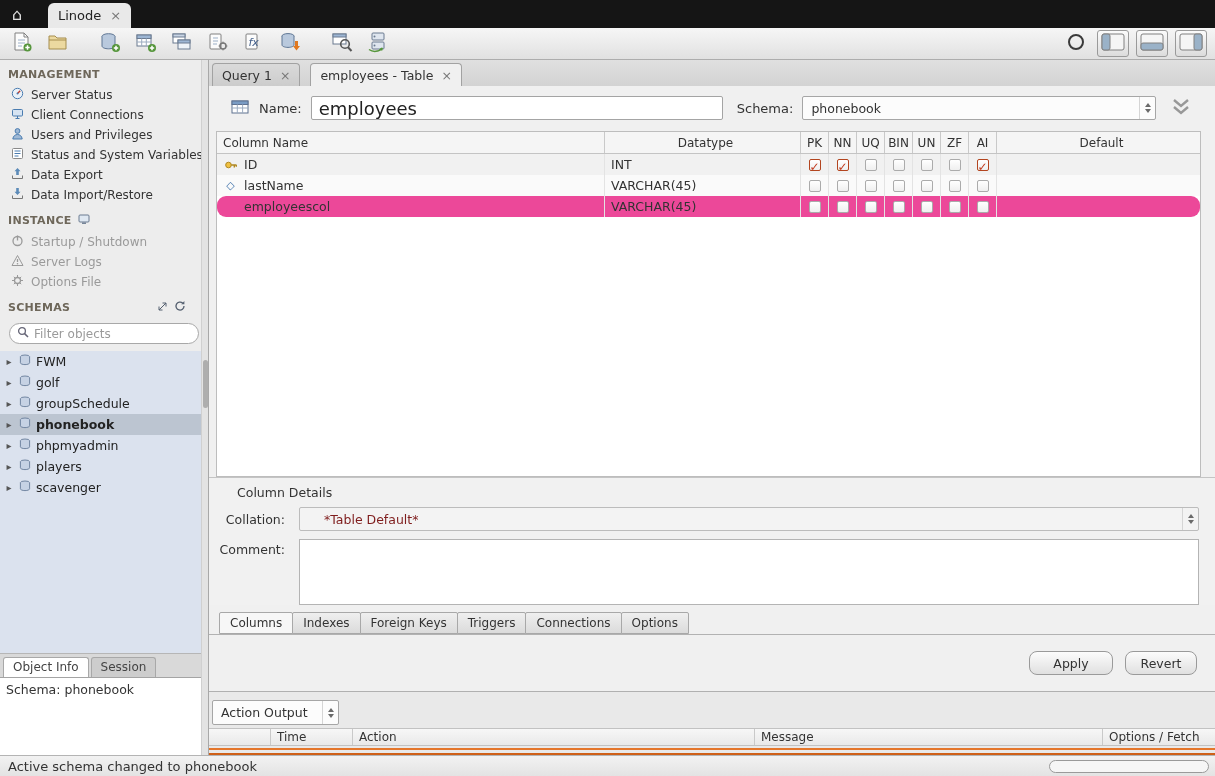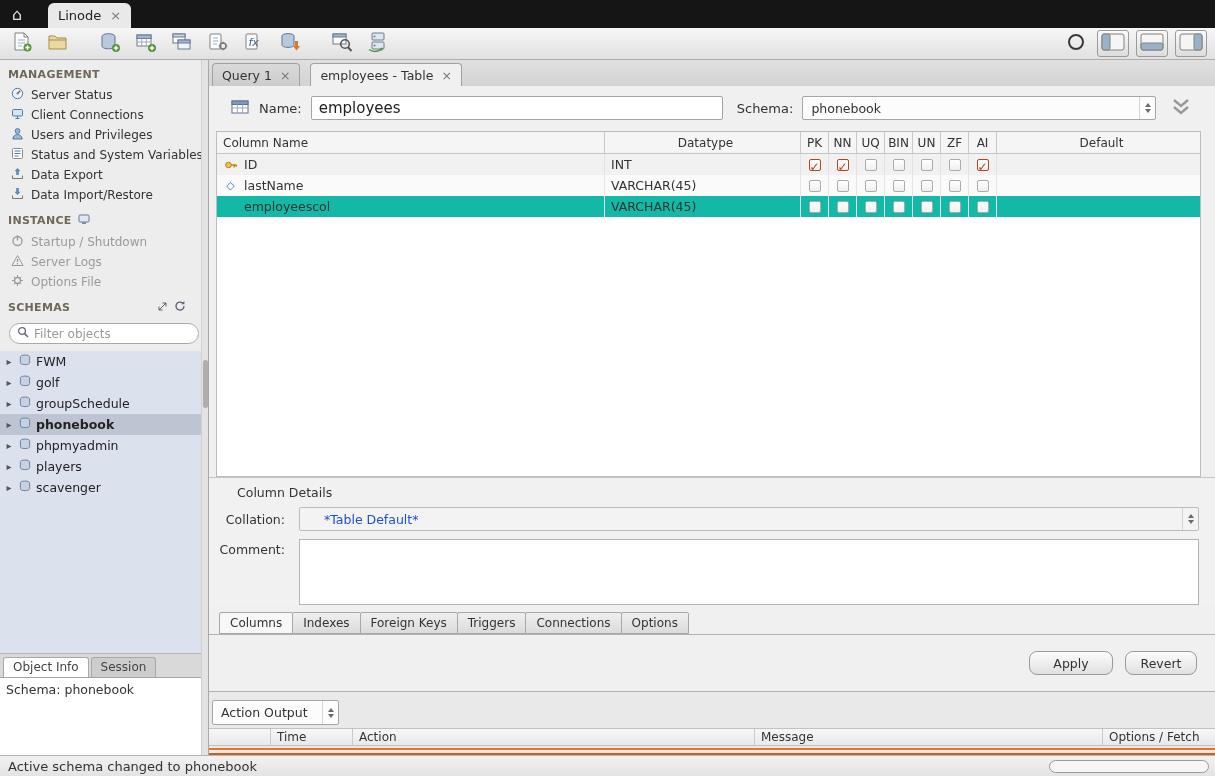--- a/index.html
+++ b/index.html
@@ -48,43 +48,43 @@
   
   .main { flex:1; display:flex; flex-direction:column; border-left:1px solid #a8a8a8; min-width:0; background:#e4e4e4; }
   .mtabs { height:26px; background:linear-gradient(#e0e0e0,#d3d3d3); display:flex; align-items:flex-end; padding-left:3px; flex-shrink:0; }
   .mtab { height:23px; padding:0 9px; display:flex; align-items:center; gap:8px; border:1px solid #a2a2a2; border-bottom:none; border-radius:4px 4px 0 0; margin-right:10px; background:linear-gradient(#dadada,#cccccc); font-size:12.5px; color:#333; }
   .mtab.active { background:#f0f0f0; }
   .mtab .x { color:#777; }
 
   .editor { height:606px; background:#f0f0f0; display:flex; flex-direction:column; border-bottom:1px solid #b0b0b0; flex-shrink:0; }
   .name-row { padding:10px 14px 6px 22px; display:flex; align-items:center; flex-shrink:0; }
   .name-row .lbl { font-size:13px; color:#333; }
-  .name-input { width:412px; height:24px; border:1px solid #a4a4a4; border-radius:2px; background:#fff; padding:0 7px; font-size:15px; font-family:inherit; color:#222; margin-left:9px; }
+  .name-input { width:412px; height:24px; border:1px solid #a4a4a4; border-radius:2px; background:#fff; padding:0 7px; font-size:18px; font-family:inherit; color:#222; margin-left:9px; }
   .combo { display:flex; align-items:center; justify-content:space-between; border:1px solid #a6a6a6; background:#fcfcfc; border-radius:2px; height:24px; padding-left:8px; font-size:12.5px; color:#333; }
-  .combo.disabled { background:#f3f3f3; color:#1d4ed8; border-color:#bcbcbc;padding-left:24px; }
+  .combo.disabled { background:#f3f3f3; color:#7f1d1d; border-color:#bcbcbc;padding-left:24px; }
   .schema-combo { width:354px; margin-left:9px; }
   .spin { width:16px; height:100%; display:flex; flex-direction:column; align-items:center; justify-content:center; gap:2px; border-left:1px solid #d5d5d5; }
   .spin i { width:0; height:0; border-left:3.5px solid transparent; border-right:3.5px solid transparent; display:block; }
   .spin .up { border-bottom:4px solid #6a6a6a; }
   .spin .dn { border-top:4px solid #6a6a6a; }
   .nr-spacer { flex:1; }
 
   
   .grid { margin:5px 14px 0 7px; height:346px; border:1px solid #bdbdbd; background:#fff; display:flex; flex-direction:column; overflow:hidden; flex-shrink:0; }
   .g-row { display:flex; height:21px; line-height:21px; font-size:12.5px; flex-shrink:0; }
   .g-head { height:22px; line-height:22px; background:#f5f5f5; border-bottom:1px solid #c4c4c4; color:#333; font-size:12px;text-align:center; }
   .g-head > div { border-right:1px solid #c9c9c9; }
   .g-row:not(.g-head) > div { border-right:1px solid #e3e3e3; }
   .g-name { width:388px; display:flex; align-items:center; gap:6px; padding-left:6px; overflow:hidden; }
   .g-type { width:196px; padding-left:6px; overflow:hidden; }
   .g-f { width:28px; display:flex; align-items:center; justify-content:center; }
   .g-def { flex:1; padding-left:6px; border-right:none !important; }
   .g-r0 { background:#f1f1f1; }
   .g-r1 { background:#fafafa; }
-  .g-row.sel { background:#14b8a6; }
+  .g-row.sel { background:#ec4899;border-radius:9px; }
   .g-empty { flex:1; background:#fff; }
   .row-ic { width:15px; display:flex; align-items:center; justify-content:center; flex-shrink:0; }
   .diam { color:#3a6ea8; font-size:11px; }
   .cb { width:12px; height:12px; border:1px solid #ababab; border-radius:2px; background:linear-gradient(#ffffff,#efefef); position:relative; }
   .cb.checked { border-color:#b3451f; }
   .cb.checked::after { content:"✓"; position:absolute; left:0px; top:-3px; color:#c03a1e; font-size:12px; font-weight:bold; }
 
   
   .details { border-top:1px solid #c4c4c4; background:#f1f1f1; flex-shrink:0; }
   .d-title { padding:7px 0 5px 28px; font-size:12.5px; color:#333; }

